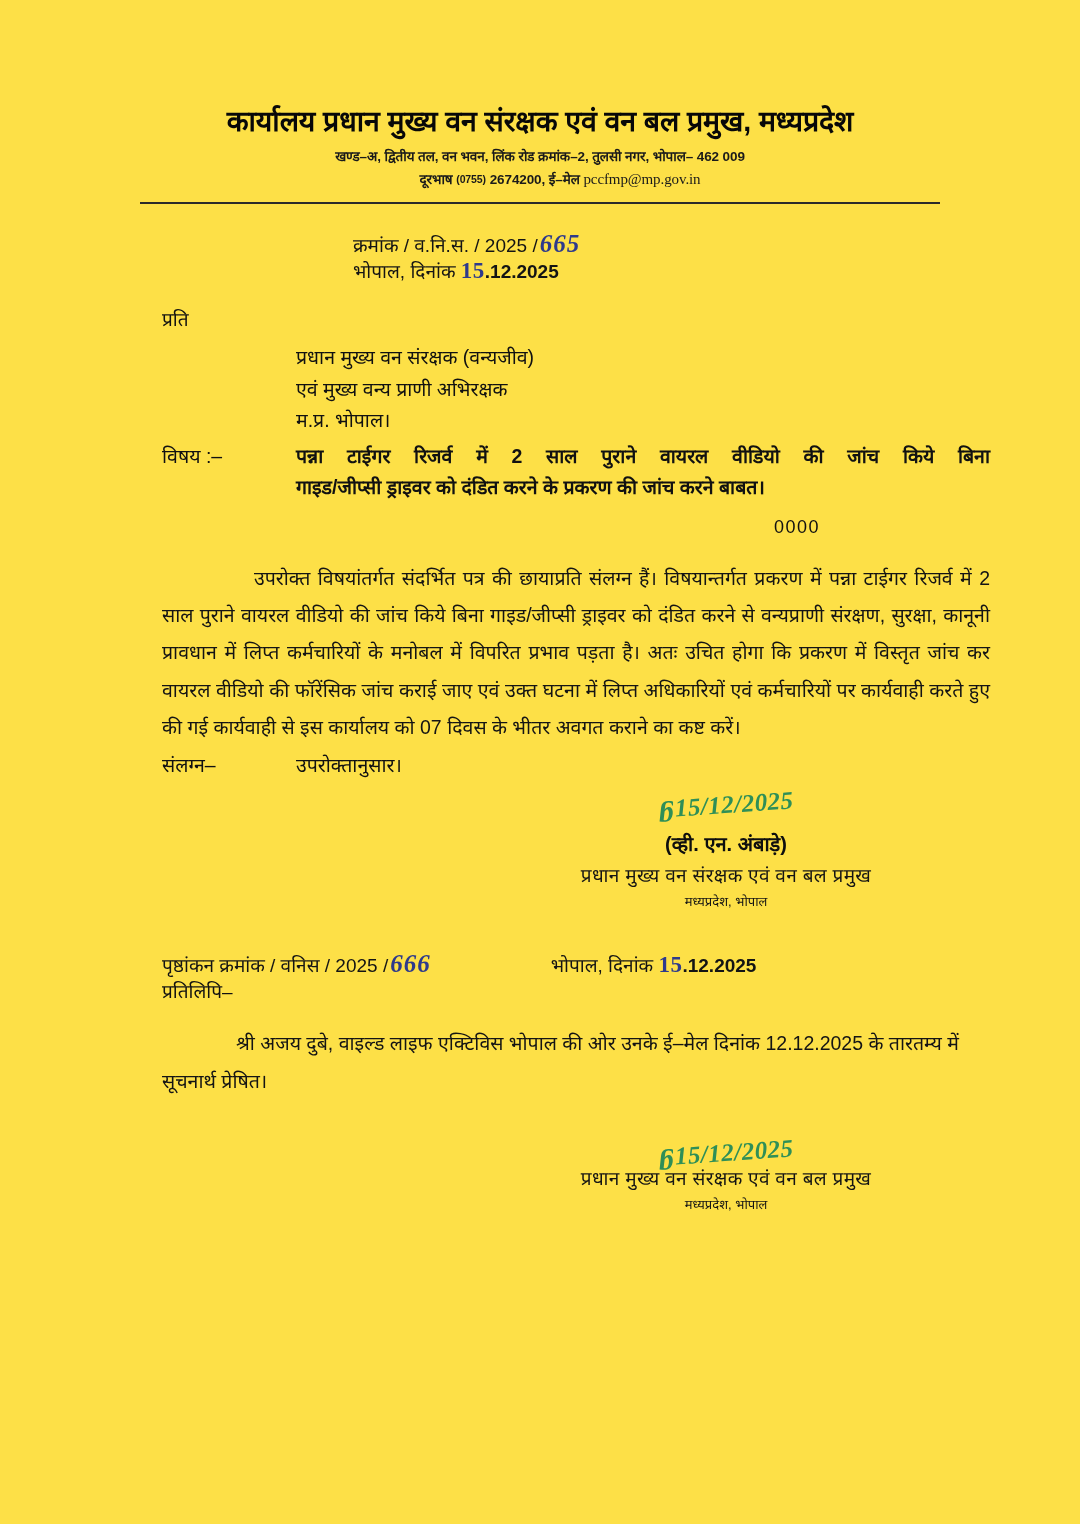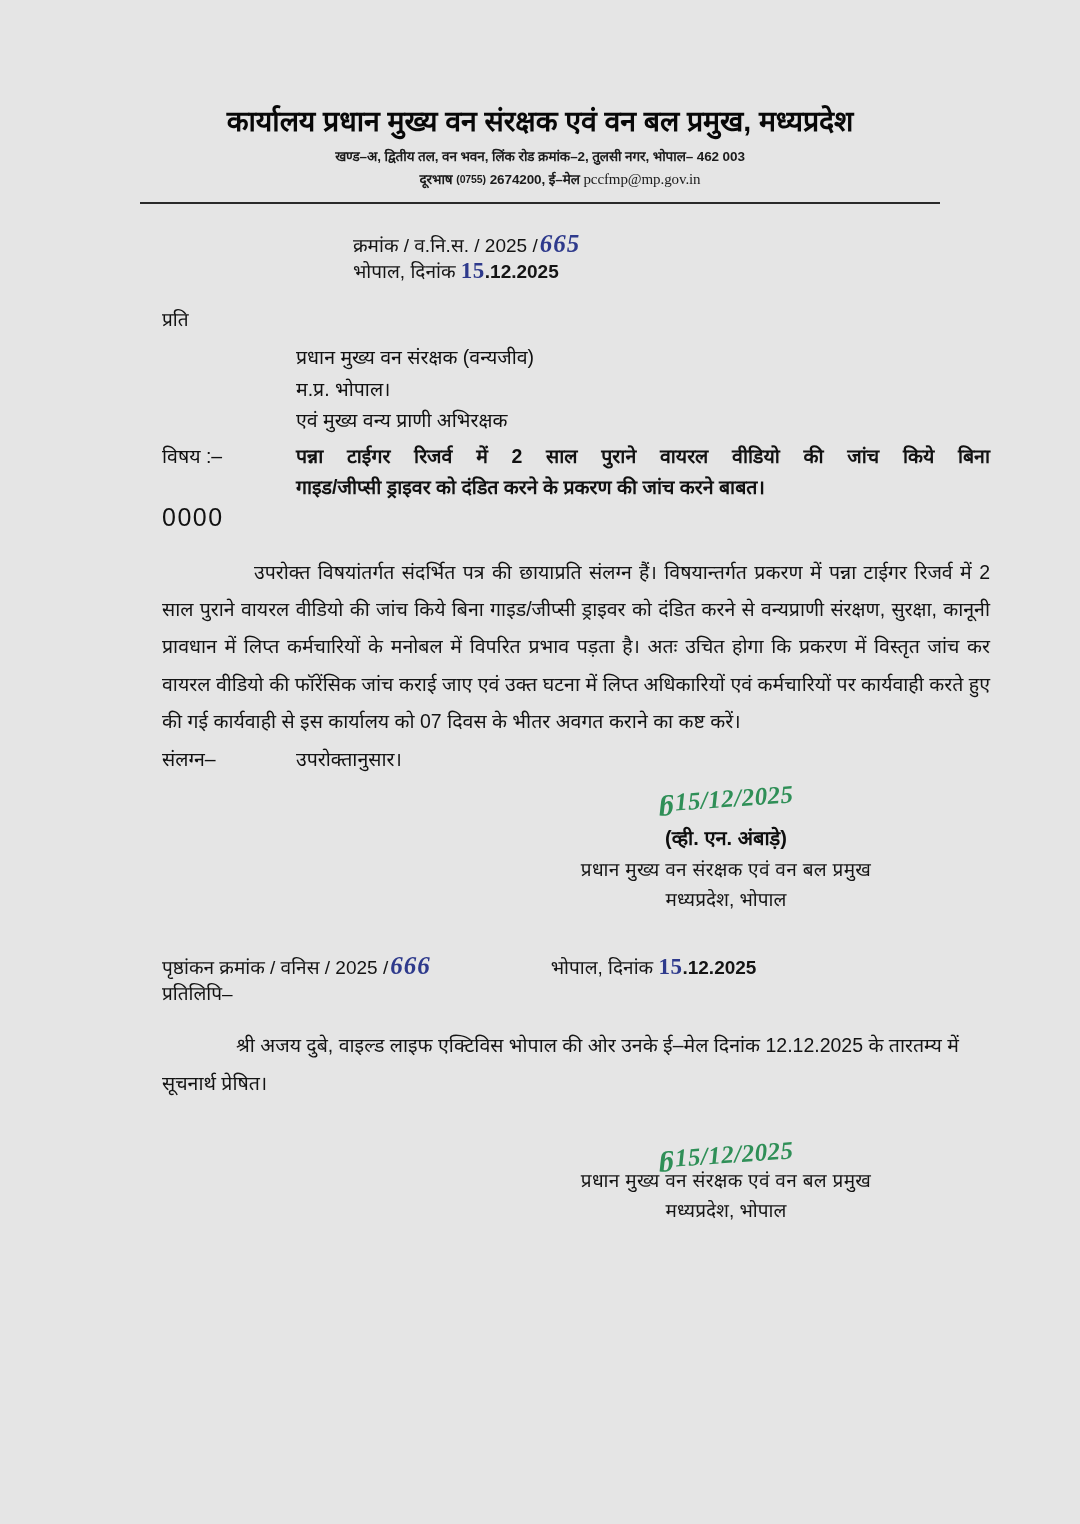--- a/index.html
+++ b/index.html
@@ -13,21 +13,21 @@
     height: 1524px;
     font-family: "Liberation Sans", "DejaVu Sans", sans-serif;
     color: #111111;
     position: relative;
     overflow: hidden;
   }
 
   .page {
     position: absolute;
     inset: 0;
-    background: #e5e5e5;
+    background: #fde047;
   }
 
   
   .letterhead {
     padding-top: 104px;
     text-align: center;
   }
   .org-title {
     font-family: "Liberation Sans", "DejaVu Sans", sans-serif;
     font-size: 28.5px;
@@ -140,22 +140,23 @@
   }
   .kv-value.normal { font-weight: 400; }
   .kv-value > span { display: block; }
   .kv-value .just {
     text-align: justify;
     text-align-last: justify;
   }
   .kv-value .lastline { text-align-last: left; }
 
   .zeros {
-    text-align: left;
-    font-size: 25px;
+    text-align: right;
+    font-size: 18px;
+    margin-top: 14px;
     letter-spacing: 1.5px;
     padding-right: 170px;
   }
 
   
   .para {
     margin-top: 22px;
     font-size: 19.5px;
     line-height: 1.92;
     text-align: justify;
@@ -198,21 +199,21 @@
     color: #0e0e0e;
     margin-top: 11px;
   }
   .sig-desig {
     font-size: 19px;
     color: #141414;
     margin-top: 5px;
     letter-spacing: 0.3px;
   }
   .sig-place {
-    font-size: 19px;
+    font-size: 13px;
     color: #141414;
     margin-top: 4px;
   }
 
   
   .endorse-row {
     margin-top: 40px;
     display: flex;
     align-items: baseline;
     font-size: 19px;
@@ -238,21 +239,21 @@
   .sigblock2 .sig-ink { margin-bottom: -8px; }
   .sigblock2 .sig-desig { margin-top: 0; }
 </style>
 </head>
 <body>
 
 <div class="page">
 
   <div class="letterhead">
     <div class="org-title">कार्यालय प्रधान मुख्य वन संरक्षक एवं वन बल प्रमुख, मध्यप्रदेश</div>
-    <div class="org-addr1">खण्ड–अ, द्वितीय तल, वन भवन, लिंक रोड क्रमांक–2, तुलसी नगर, भोपाल– 462 003</div>
+    <div class="org-addr1">खण्ड–अ, द्वितीय तल, वन भवन, लिंक रोड क्रमांक–2, तुलसी नगर, भोपाल– 462 009</div>
     <div class="org-addr2">
       <span>दूरभाष</span>
       <span class="phone-code">(0755)</span>
       <span>2674200,</span>
       <span>ई–मेल</span>
       <span class="email">pccfmp@mp.gov.in</span>
     </div>
     <div class="rule"></div>
   </div>
 
@@ -264,22 +265,22 @@
       </div>
       <div class="ref-right">
         <span>भोपाल, दिनांक</span>
         <span class="hw-blue-sm">15</span><span class="bold-date">.12.2025</span>
       </div>
     </div>
 
     <div class="prati">प्रति</div>
     <div class="addressee">
       <div>प्रधान मुख्य वन संरक्षक (वन्यजीव)</div>
+      <div>एवं मुख्य वन्य प्राणी अभिरक्षक</div>
       <div>म.प्र. भोपाल।</div>
-      <div>एवं मुख्य वन्य प्राणी अभिरक्षक</div>
     </div>
 
     <div class="kv">
       <div class="kv-label">विषय :–</div>
       <div class="kv-value">
         <span class="just">पन्ना टाईगर रिजर्व में 2 साल पुराने वायरल वीडियो की जांच किये बिना</span>
         <span class="lastline">गाइड/जीप्सी ड्राइवर को दंडित करने के प्रकरण की जांच करने बाबत।</span>
       </div>
     </div>
 

